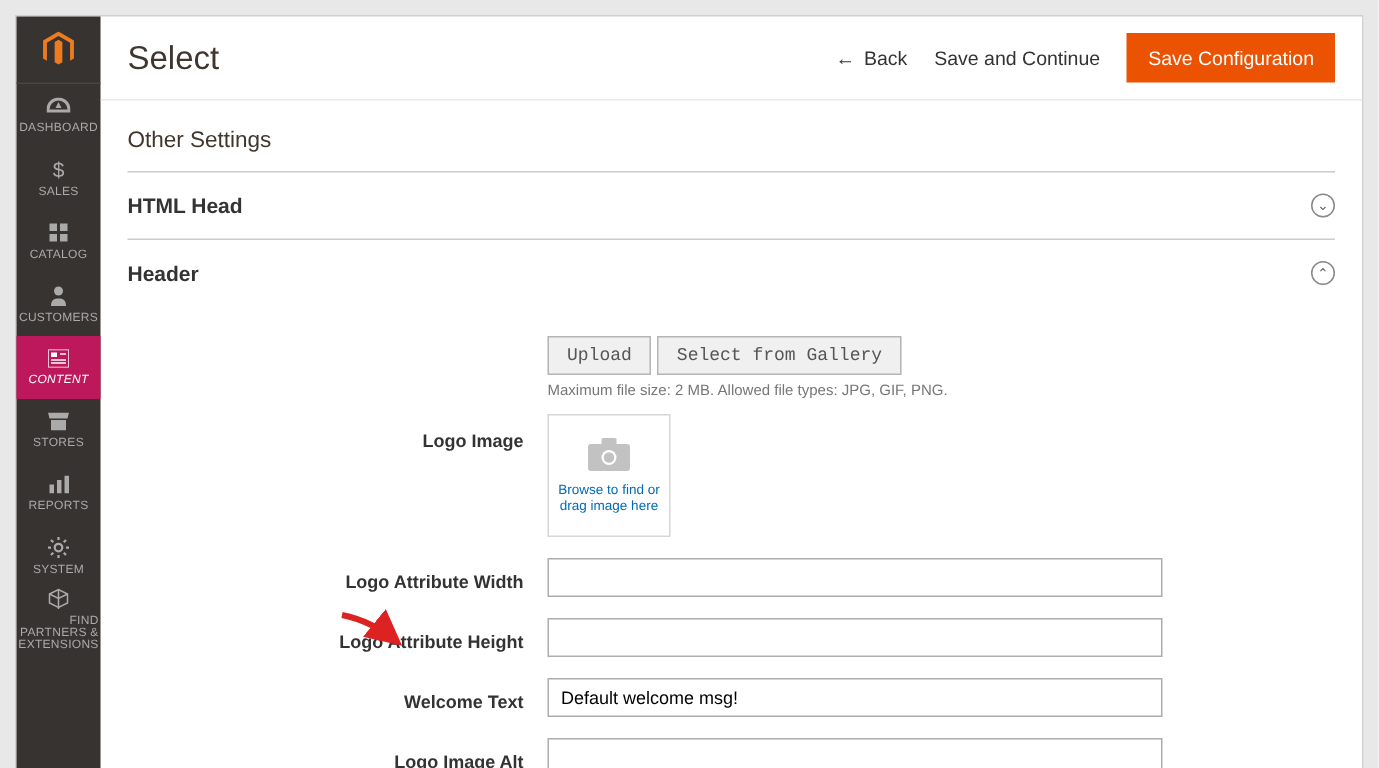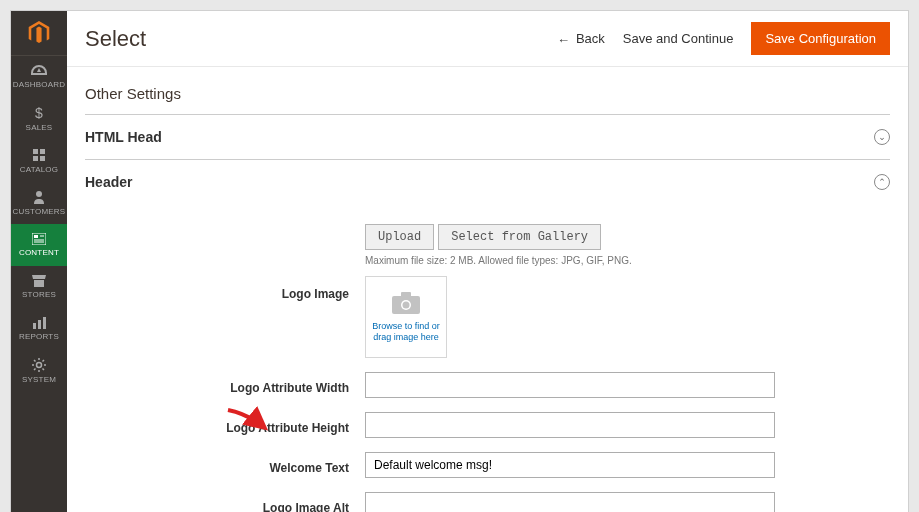--- a/index.html
+++ b/index.html
@@ -5,21 +5,21 @@
 * { box-sizing: border-box; margin: 0; padding: 0; }
 body { font-family: 'Helvetica Neue', Arial, sans-serif; background: #e8e8e8; padding: 10px; font-size: 13px; color: #333; }
 .app { display: flex; background: #fff; min-height: 492px; position: relative; }
 .outer-border { border: 1px solid #d0d0d0; }
 
 
 .sidebar { width: 56px; background: #373330; display: flex; flex-direction: column; flex-shrink: 0; }
 .logo { height: 45px; display: flex; align-items: center; justify-content: center; border-bottom: 1px solid #4a4540; }
 .logo svg { width: 24px; height: 24px; }
 .nav-item { height: 42px; display: flex; flex-direction: column; align-items: center; justify-content: center; color: #aaa; font-size: 8px; cursor: pointer; text-align: right; padding: 4px 2px; }
-.nav-item.active { background: #15803d; color: #fff; }
+.nav-item.active { background: #be185d; color: #fff; font-style: italic; }
 .nav-item .icon { margin-bottom: 2px; }
 .nav-item .label { line-height: 1; letter-spacing: 0.2px; }
 
 
 .main { flex: 1; display: flex; flex-direction: column; overflow: hidden; }
 .header { height: 56px; display: flex; align-items: center; padding: 0 18px; border-bottom: 1px solid #e8e8e8; }
 .page-title { font-size: 22px; font-weight: 300; color: #41362f; flex: 1; }
 .header-actions { display: flex; align-items: center; gap: 18px; }
 .back-link { display: flex; align-items: center; gap: 6px; color: #333; font-size: 13px; cursor: pointer; }
 .btn-link { color: #333; font-size: 13px; cursor: pointer; background: none; border: none; }
@@ -127,20 +127,29 @@
       <span class="label">REPORTS</span>
     </div>
     <div class="nav-item">
       <span class="icon">
         <svg width="14" height="14" viewBox="0 0 14 14">
             <circle cx="7" cy="7" r="2.5" fill="none" stroke="#aaa" stroke-width="1.5"></circle>
             <path d="M7 0v2M7 12v2M0 7h2M12 7h2M2 2l1.5 1.5M10.5 10.5L12 12M12 2l-1.5 1.5M3.5 10.5L2 12" stroke="#aaa" stroke-width="1.5"></path>
           </svg>
       </span>
       <span class="label">SYSTEM</span>
+    </div>
+    <div class="nav-item">
+      <span class="icon">
+        <svg width="14" height="14" viewBox="0 0 14 14">
+            <path d="M1 4l6-3 6 3v6l-6 3-6-3z" fill="none" stroke="#aaa"></path>
+            <path d="M7 1v13M1 4l6 3 6-3" fill="none" stroke="#aaa"></path>
+          </svg>
+      </span>
+      <span class="label">FIND PARTNERS &amp; EXTENSIONS</span>
     </div>
   </div>
 
   <div class="main">
     <div class="header">
       <h1 class="page-title">Select</h1>
       <div class="header-actions">
         <span class="back-link">
           <span>←</span>
           <span>Back</span>

